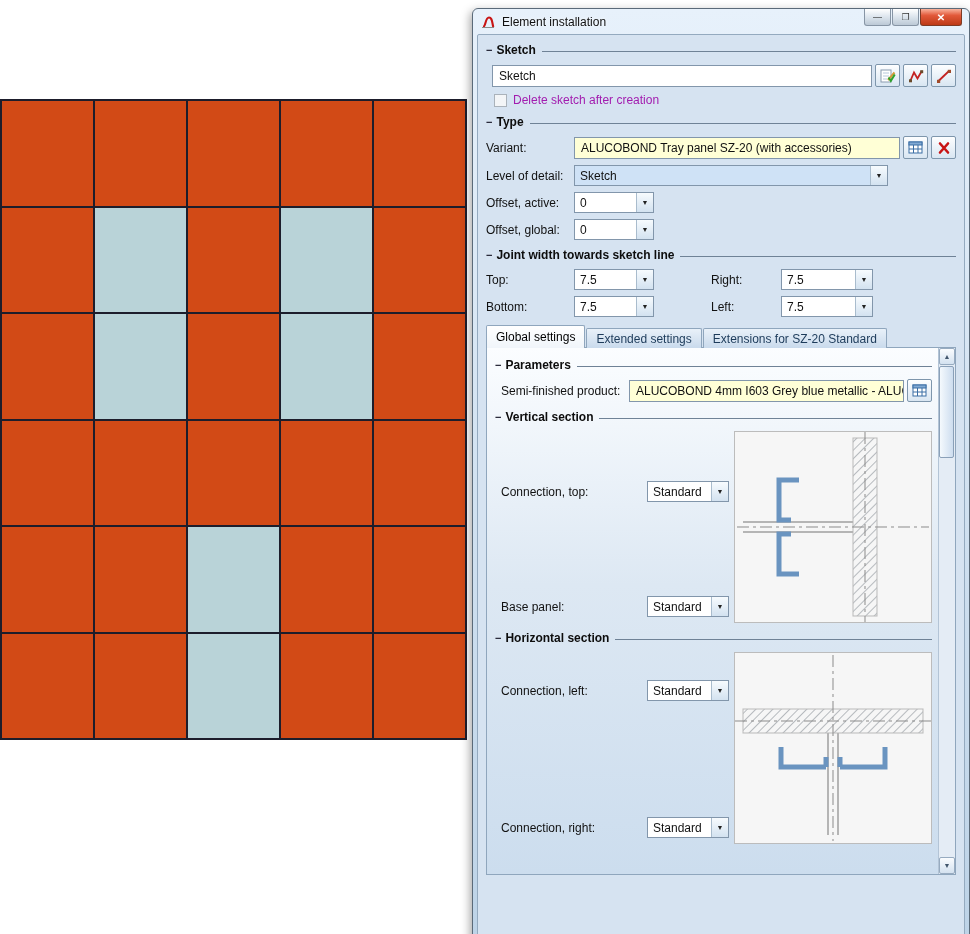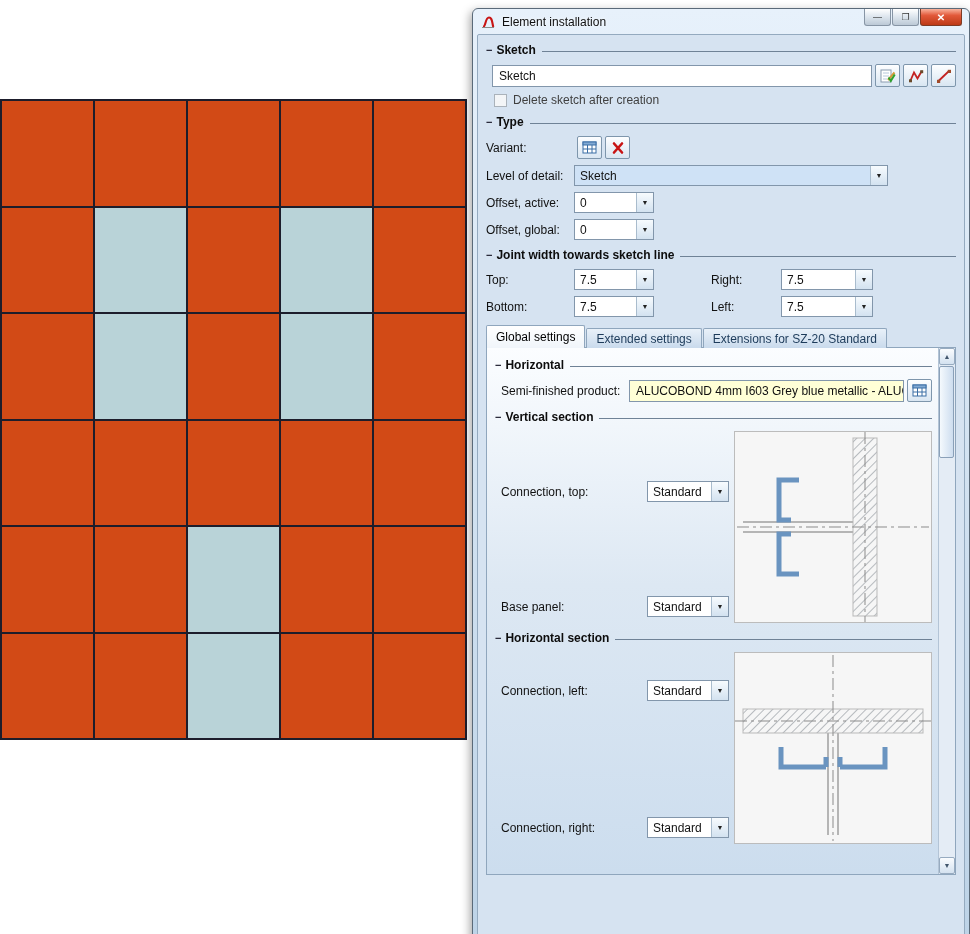--- a/index.html
+++ b/index.html
@@ -37,21 +37,21 @@
   .collapse{font-weight:bold;color:#223;margin-right:4px;font-size:11px;line-height:10px}
   .legend{font-weight:bold;color:#0d0d0d;white-space:nowrap}
   .rule{flex:1;height:1px;background:#6f8296;margin-left:6px;margin-top:2px}
 
   .row{display:flex;align-items:center;margin-bottom:6px}
   .lbl{white-space:nowrap}
   .lbl.w88{width:88px}
   .lbl.w72{width:70px}
   .lbl.w140{width:146px}
   .lbl.w128{width:128px}
-  .dim{color:#404040}
+  .dim{color:#a21caf}
 
   .field{height:22px;border:1px solid #8296ab;background:#fff;padding:2px 6px;
     display:flex;align-items:center;white-space:nowrap;overflow:hidden}
   .yellow{background:#ffffd6}
   .grow{flex:1;min-width:0}
 
   .combo{display:inline-flex;align-items:stretch;height:21px;border:1px solid #8296ab;background:#fff;cursor:default}
   .combo-text{flex:1;padding:2px 5px;white-space:nowrap;overflow:hidden;display:flex;align-items:center}
   .combo-arrow{width:17px;display:flex;align-items:center;justify-content:center;font-size:7px;color:#222;
     background:linear-gradient(#f7fbfe,#d3e2f0);border-left:1px solid #a9bccd}
@@ -192,20 +192,21 @@
       </div>
 
       <div class="group">
         <div class="group-head">
           <span class="collapse">−</span>
           <span class="legend">Type</span>
           <span class="rule"></span>
         </div>
         <div class="row">
           <span class="lbl w88">Variant:</span>
+          <span class="field yellow grow">ALUCOBOND Tray panel SZ-20 (with accessories)</span>
           <span class="icon-btn">
             <svg width="16" height="14" viewBox="0 0 16 14">
               <rect x="1" y="1" width="13" height="11" fill="#fff" stroke="#3a6ea5"></rect>
               <rect x="1" y="1" width="13" height="3" fill="#82aad4" stroke="#3a6ea5"></rect>
               <line x1="5.5" y1="4" x2="5.5" y2="12" stroke="#3a6ea5"></line>
               <line x1="10" y1="4" x2="10" y2="12" stroke="#3a6ea5"></line>
               <line x1="1" y1="8" x2="14" y2="8" stroke="#3a6ea5"></line>
             </svg>
           </span>
           <span class="icon-btn">
@@ -276,21 +277,21 @@
         <span class="tab">Extended settings</span>
         <span class="tab">Extensions for SZ-20 Standard</span>
       </div>
 
       <div class="tab-panel">
         <div class="tab-content">
 
           <div class="group">
             <div class="group-head">
               <span class="collapse">−</span>
-              <span class="legend">Horizontal</span>
+              <span class="legend">Parameters</span>
               <span class="rule"></span>
             </div>
             <div class="row" style="padding-left:6px">
               <span class="lbl w128">Semi-finished product:</span>
               <span class="field yellow grow">ALUCOBOND 4mm I603 Grey blue metallic - ALUCOBONI</span>
               <span class="icon-btn">
                 <svg width="16" height="14" viewBox="0 0 16 14">
                   <rect x="1" y="1" width="13" height="11" fill="#fff" stroke="#3a6ea5"></rect>
                   <rect x="1" y="1" width="13" height="3" fill="#82aad4" stroke="#3a6ea5"></rect>
                   <line x1="5.5" y1="4" x2="5.5" y2="12" stroke="#3a6ea5"></line>

